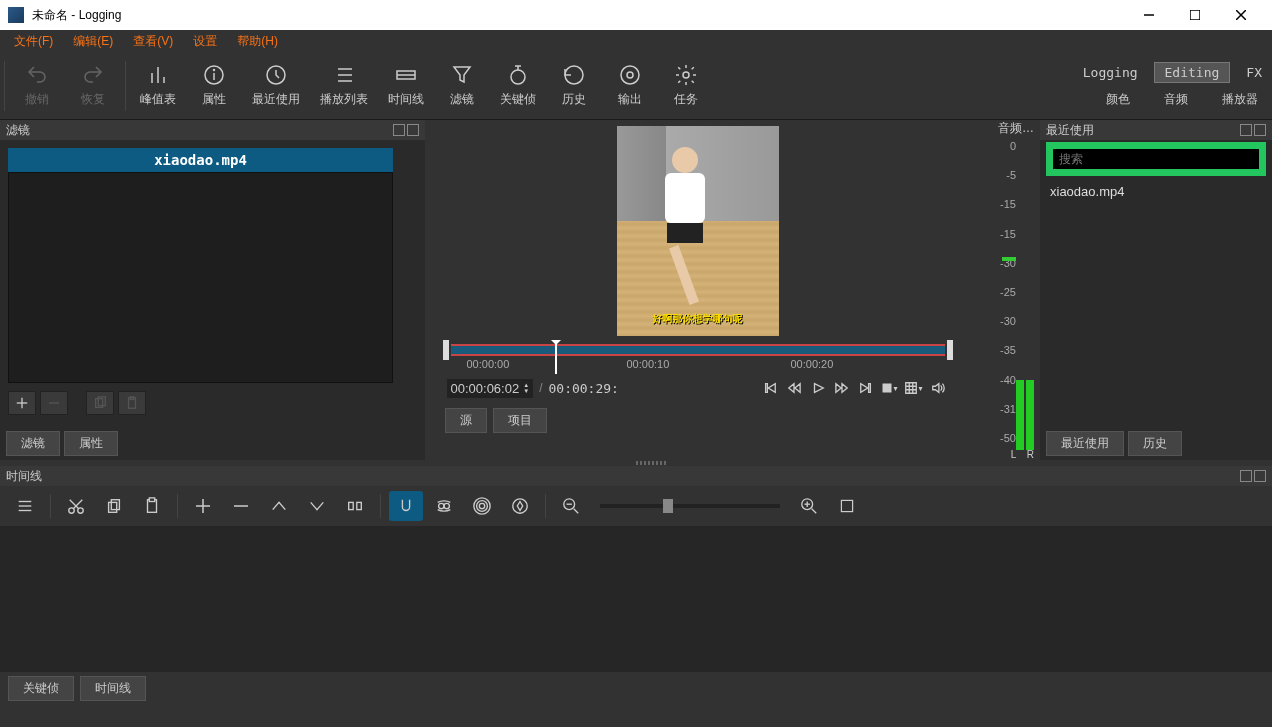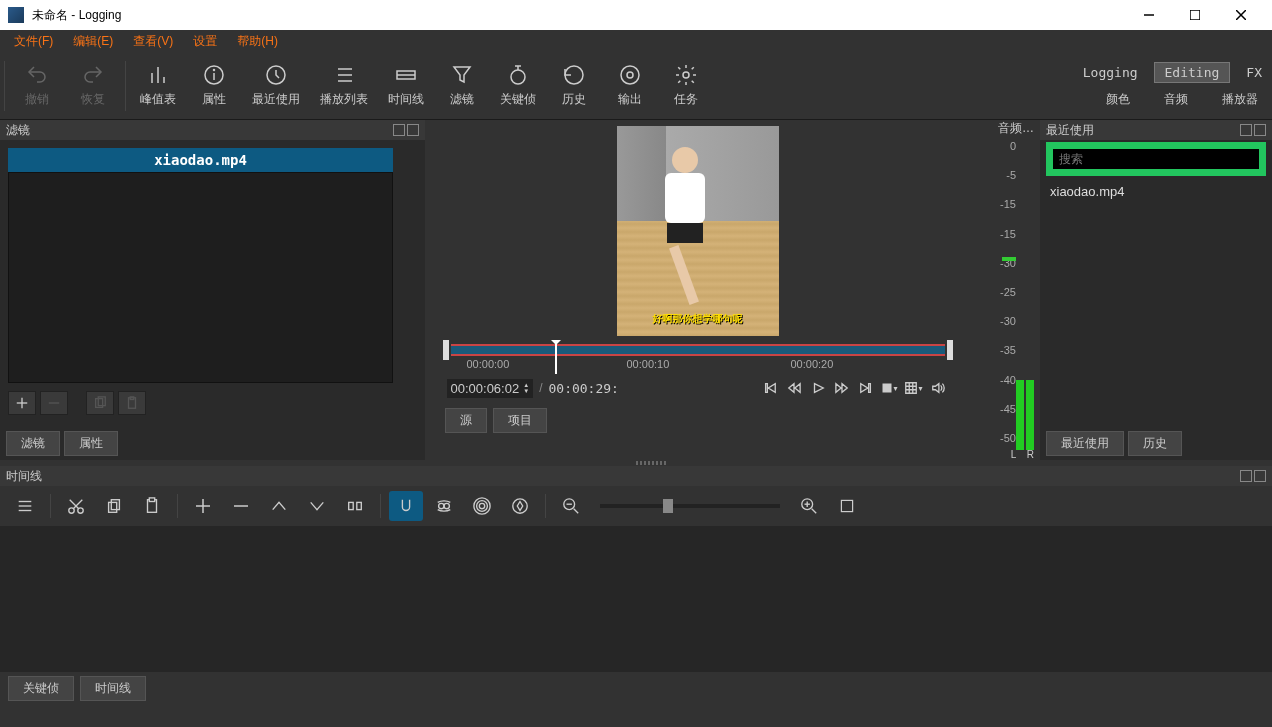--- a/index.html
+++ b/index.html
@@ -403,21 +403,21 @@
     <div class="audio-scale">
       <div class="tick" style="top:0%">0</div>
       <div class="tick" style="top:10%">-5</div>
       <div class="tick" style="top:20%">-15</div>
       <div class="tick" style="top:30%">-15</div>
       <div class="tick" style="top:40%">-30</div>
       <div class="tick" style="top:50%">-25</div>
       <div class="tick" style="top:60%">-30</div>
       <div class="tick" style="top:70%">-35</div>
       <div class="tick" style="top:80%">-40</div>
-      <div class="tick" style="top:90%">-45</div>
+      <div class="tick" style="top:90%">-31</div>
       <div class="tick" style="top:100%">-50</div>
       <div class="audio-peak" style="top:40%"></div>
     </div>
     <div class="audio-meters">
         <div class="bar"></div>
         <div class="bar"></div>
       </div>
     <div class="audio-lr">L R</div>
   </div>
 

